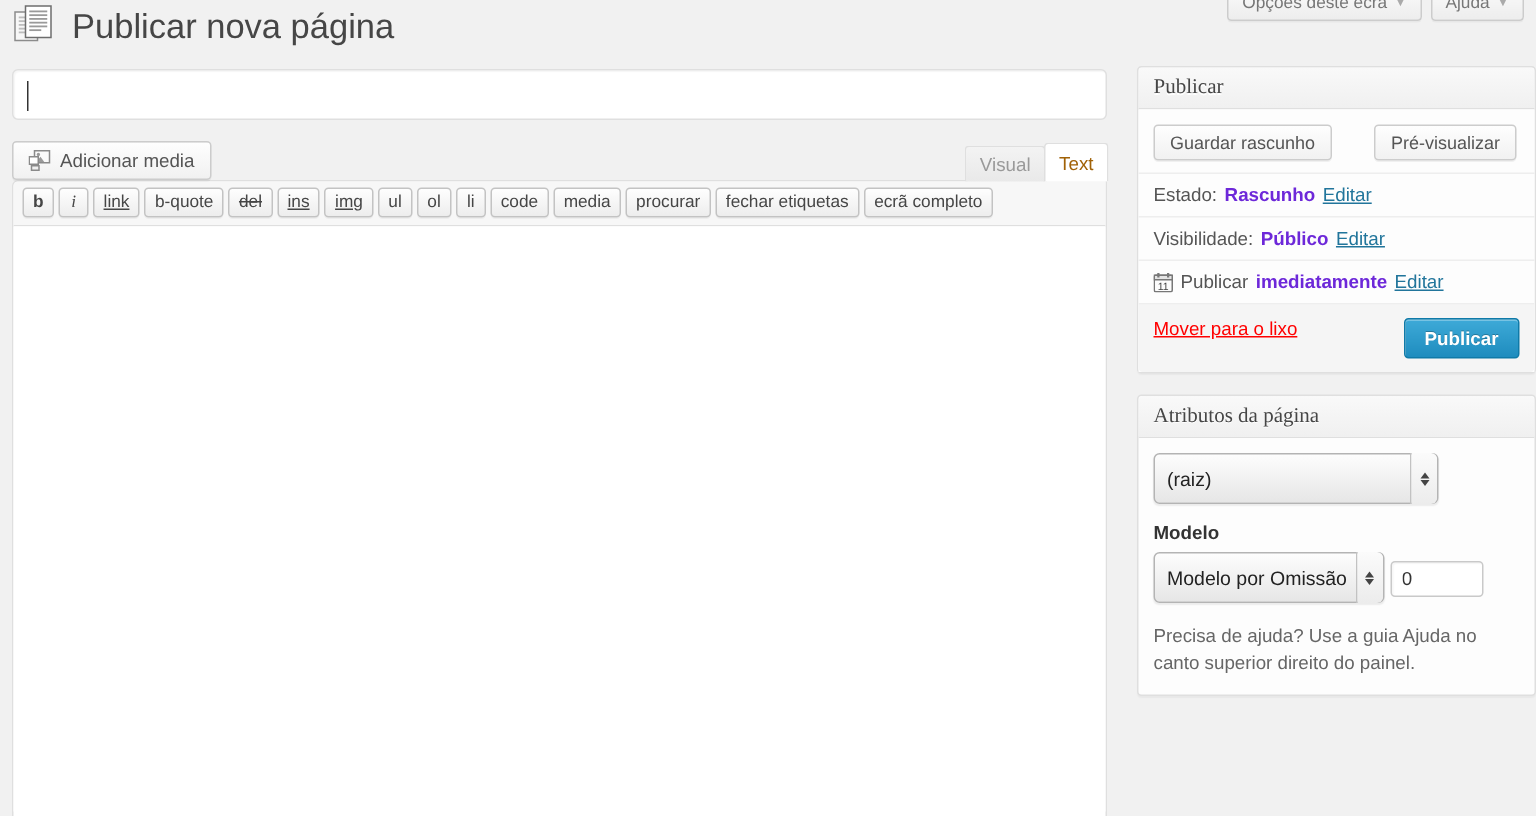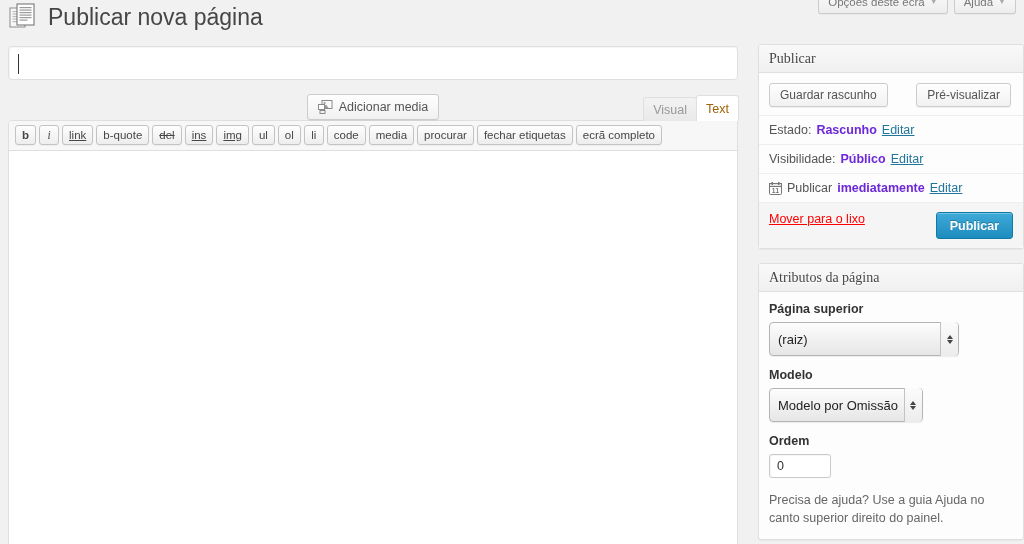--- a/index.html
+++ b/index.html
@@ -62,21 +62,21 @@
     background: transparent;
   }
   .caret-bar {
     position: absolute; left: 9px; top: 7px;
     width: 1px; height: 20px; background: #333;
   }
 
   
   .media-row {
     margin-top: 14px; height: 26px;
-    display: flex; align-items: center; justify-content: center;
+    display: flex; align-items: center; justify-content: flex-start;
     position: relative;
   }
   .media-btn {
     display: inline-flex; align-items: center; gap: 6px;
     height: 26px; padding: 0 10px;
     background: linear-gradient(to bottom, #fefefe 0%, #f1f1f1 100%);
     border: 1px solid #ccc; border-radius: 3px;
     font-size: 12.5px; color: #555;
     cursor: pointer;
     box-shadow: 0 1px 0 rgba(0,0,0,0.05);
@@ -392,39 +392,37 @@
         </div>
       </div>
     </div>
 
     <div class="box">
       <div class="box-head">
         <h3>Atributos da página</h3>
       </div>
       <div class="attr-body">
 
-        <p class="attr-label">Página superior</p>
         <div class="mac-select wide">
           <span>(raiz)</span>
           <span class="stepper">
             <span class="arr-up"></span>
               <span class="arr-dn"></span>
           </span>
         </div>
 
         <p class="attr-label sp">Modelo</p>
         <div class="mac-select">
           <span>Modelo por Omissão</span>
           <span class="stepper">
             <span class="arr-up"></span>
               <span class="arr-dn"></span>
           </span>
         </div>
 
-        <p class="attr-label sp">Ordem</p>
         <input class="num-input" type="text" value="0" style="">
 
         <p class="attr-help">Precisa de ajuda? Use a guia Ajuda no canto superior direito do painel.</p>
       </div>
     </div>
 
   </div>
 </div>
 
 </body></html>

